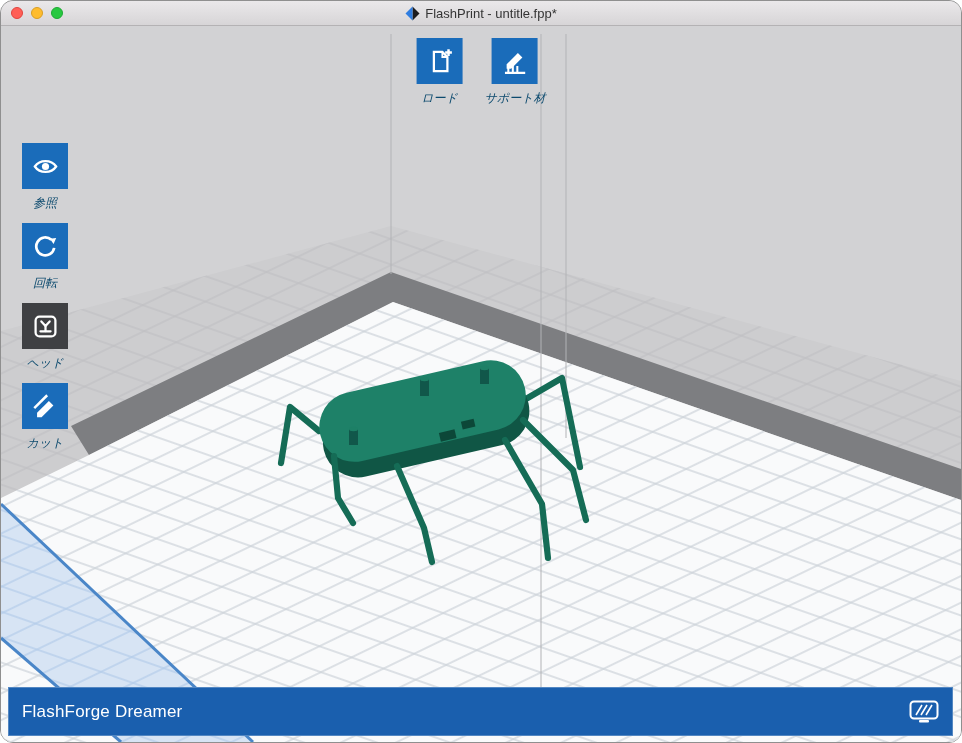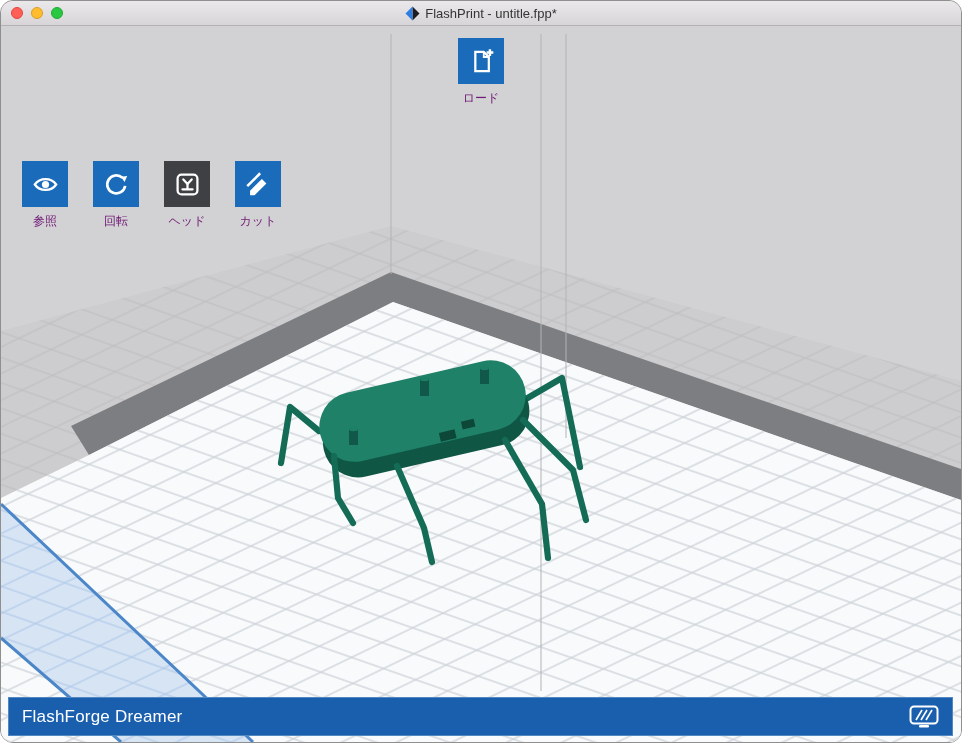--- a/index.html
+++ b/index.html
@@ -27,26 +27,26 @@
   .scene{display:block;}
   
   .toolbar{position:absolute;top:12px;left:50%;transform:translateX(-50%);display:flex;gap:22px;}
   .tool,.side-item{display:flex;flex-direction:column;align-items:center;}
   .btn{
     width:46px;height:46px;background:#1a6cba;border:none;padding:0;cursor:pointer;
     display:flex;align-items:center;justify-content:center;
   }
   .btn.dark{background:#3f4043;}
   .btn svg{display:block;}
-  .tool-label,.side-label{margin-top:6px;font-size:12px;color:#701a75;white-space:nowrap;}
-  
-  .sidebar{position:absolute;left:21px;top:135px;display:flex;flex-direction:row;gap:25px;}
+  .tool-label,.side-label{margin-top:6px;font-size:12px;color:#0c4a6e;white-space:nowrap;font-style:italic;}
+  
+  .sidebar{position:absolute;left:21px;top:117px;display:flex;flex-direction:column;gap:11px;}
   
   .statusbar{
-    position:absolute;left:7px;right:8px;bottom:6px;height:39px;
+    position:absolute;left:7px;right:8px;bottom:6px;height:49px;
     background:#1a5fae;box-shadow:inset 0 0 0 1px rgba(255,255,255,.25);
     display:flex;align-items:center;padding:0 12px 0 14px;box-sizing:border-box;
   }
   .printer-name{color:#ffffff;font-size:17px;font-weight:500;letter-spacing:.2px;}
   .machine-btn{margin-left:auto;background:transparent;border:none;padding:2px;cursor:pointer;display:flex;}
 </style>
 </head>
 <body>
 
 <div class="window">
@@ -156,20 +156,34 @@
       <div class="tool">
         <button class="btn">
           <svg width="27" height="27" viewBox="0 0 24 24">
             <path d="M6.5 3.5 H14 L18.5 8 V20.5 H6.5 Z" stroke="#fff" stroke-width="2" fill="none"></path>
             <path d="M14 3.5 V8 H18.5" stroke="#fff" stroke-width="1.6" fill="none"></path>
             <line x1="19.5" y1="1" x2="19.5" y2="7" stroke="#fff" stroke-width="2.2"></line>
             <line x1="16.5" y1="4" x2="22.5" y2="4" stroke="#fff" stroke-width="2.2"></line>
           </svg>
         </button>
         <div class="tool-label">ロード</div>
+      </div>
+      <div class="tool">
+        <button class="btn">
+          <svg width="27" height="27" viewBox="0 0 24 24">
+            <g stroke="#fff" stroke-width="1.8">
+              <line x1="6" y1="22" x2="6" y2="16"></line>
+              <line x1="10" y1="22" x2="10" y2="14"></line>
+              <line x1="14" y1="22" x2="14" y2="16"></line>
+            </g>
+            <line x1="3" y1="22" x2="21" y2="22" stroke="#fff" stroke-width="2"></line>
+            <path d="M4.5 18.5 L4.5 14.5 L14.5 4.5 L18.5 8.5 L8.5 18.5 Z" fill="#fff"></path>
+          </svg>
+        </button>
+        <div class="tool-label">サポート材</div>
       </div>
     </div>
 
     <div class="sidebar">
       <div class="side-item">
         <button class="btn">
           <svg width="27" height="27" viewBox="0 0 24 24">
             <path d="M2.5 12 C7 5.5 17 5.5 21.5 12 C17 18.5 7 18.5 2.5 12 Z" stroke="#fff" stroke-width="2" fill="none"></path>
             <circle cx="12" cy="12" r="3.2" fill="#fff"></circle>
           </svg>

